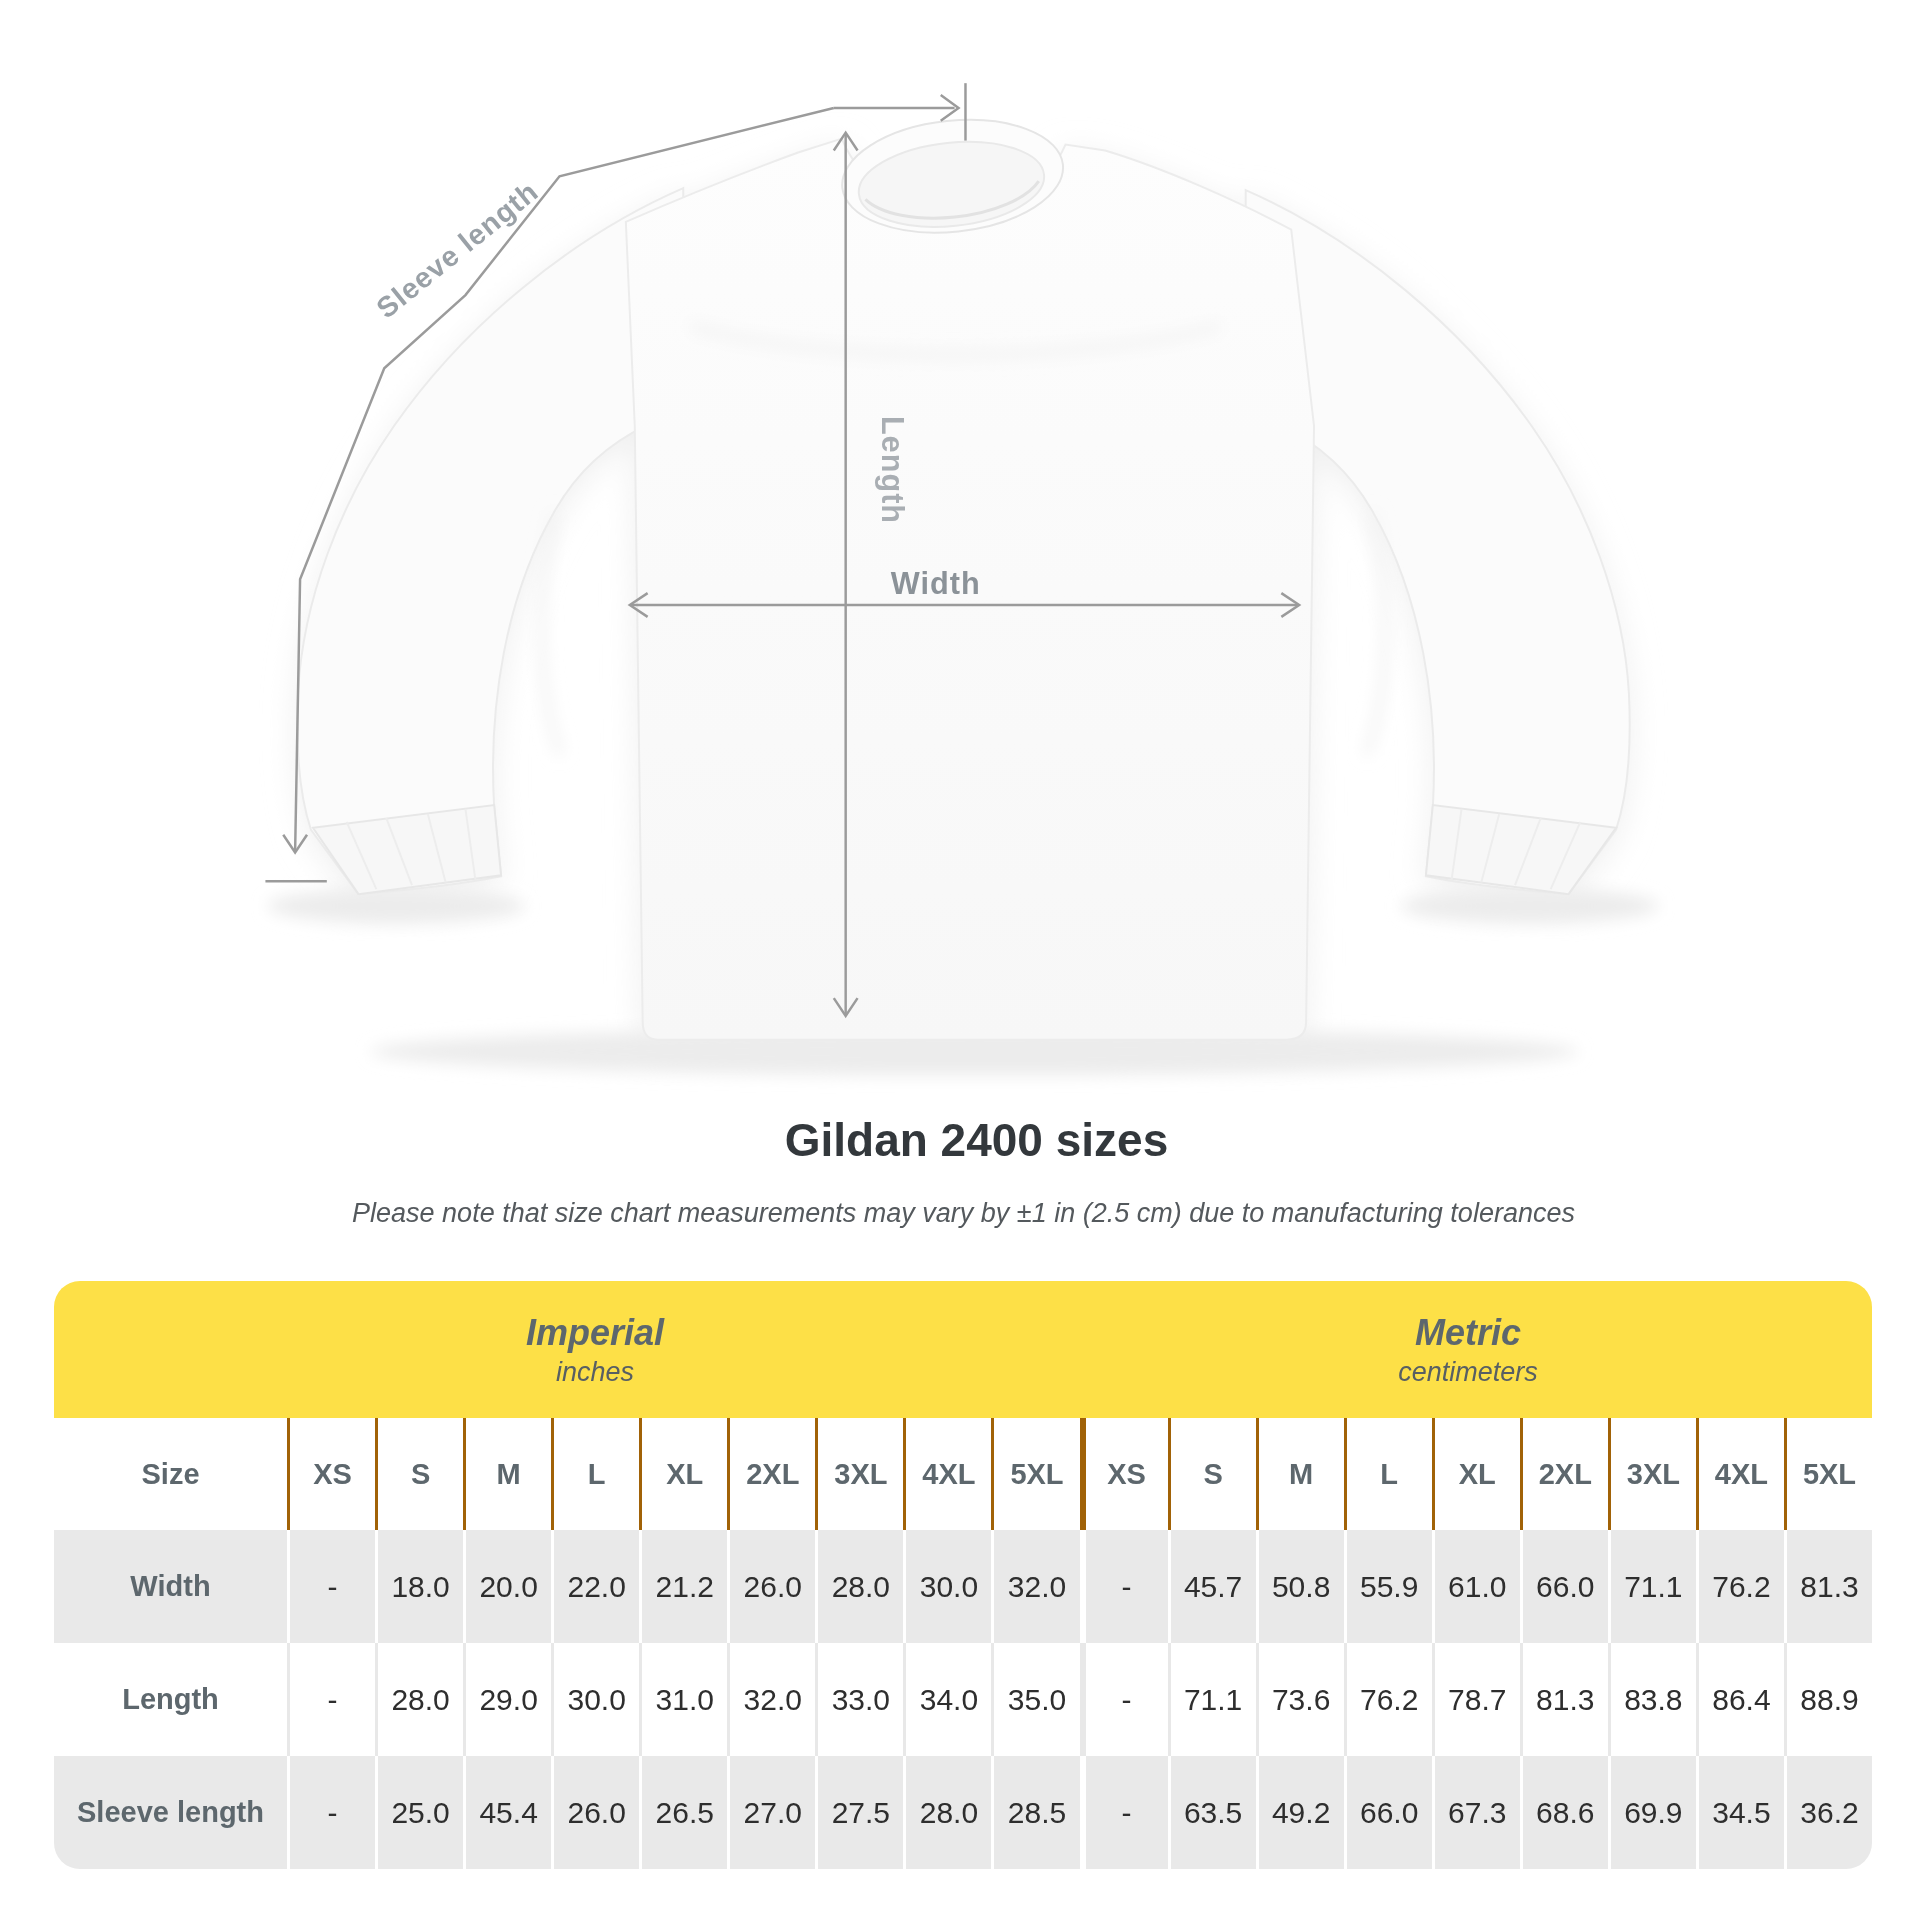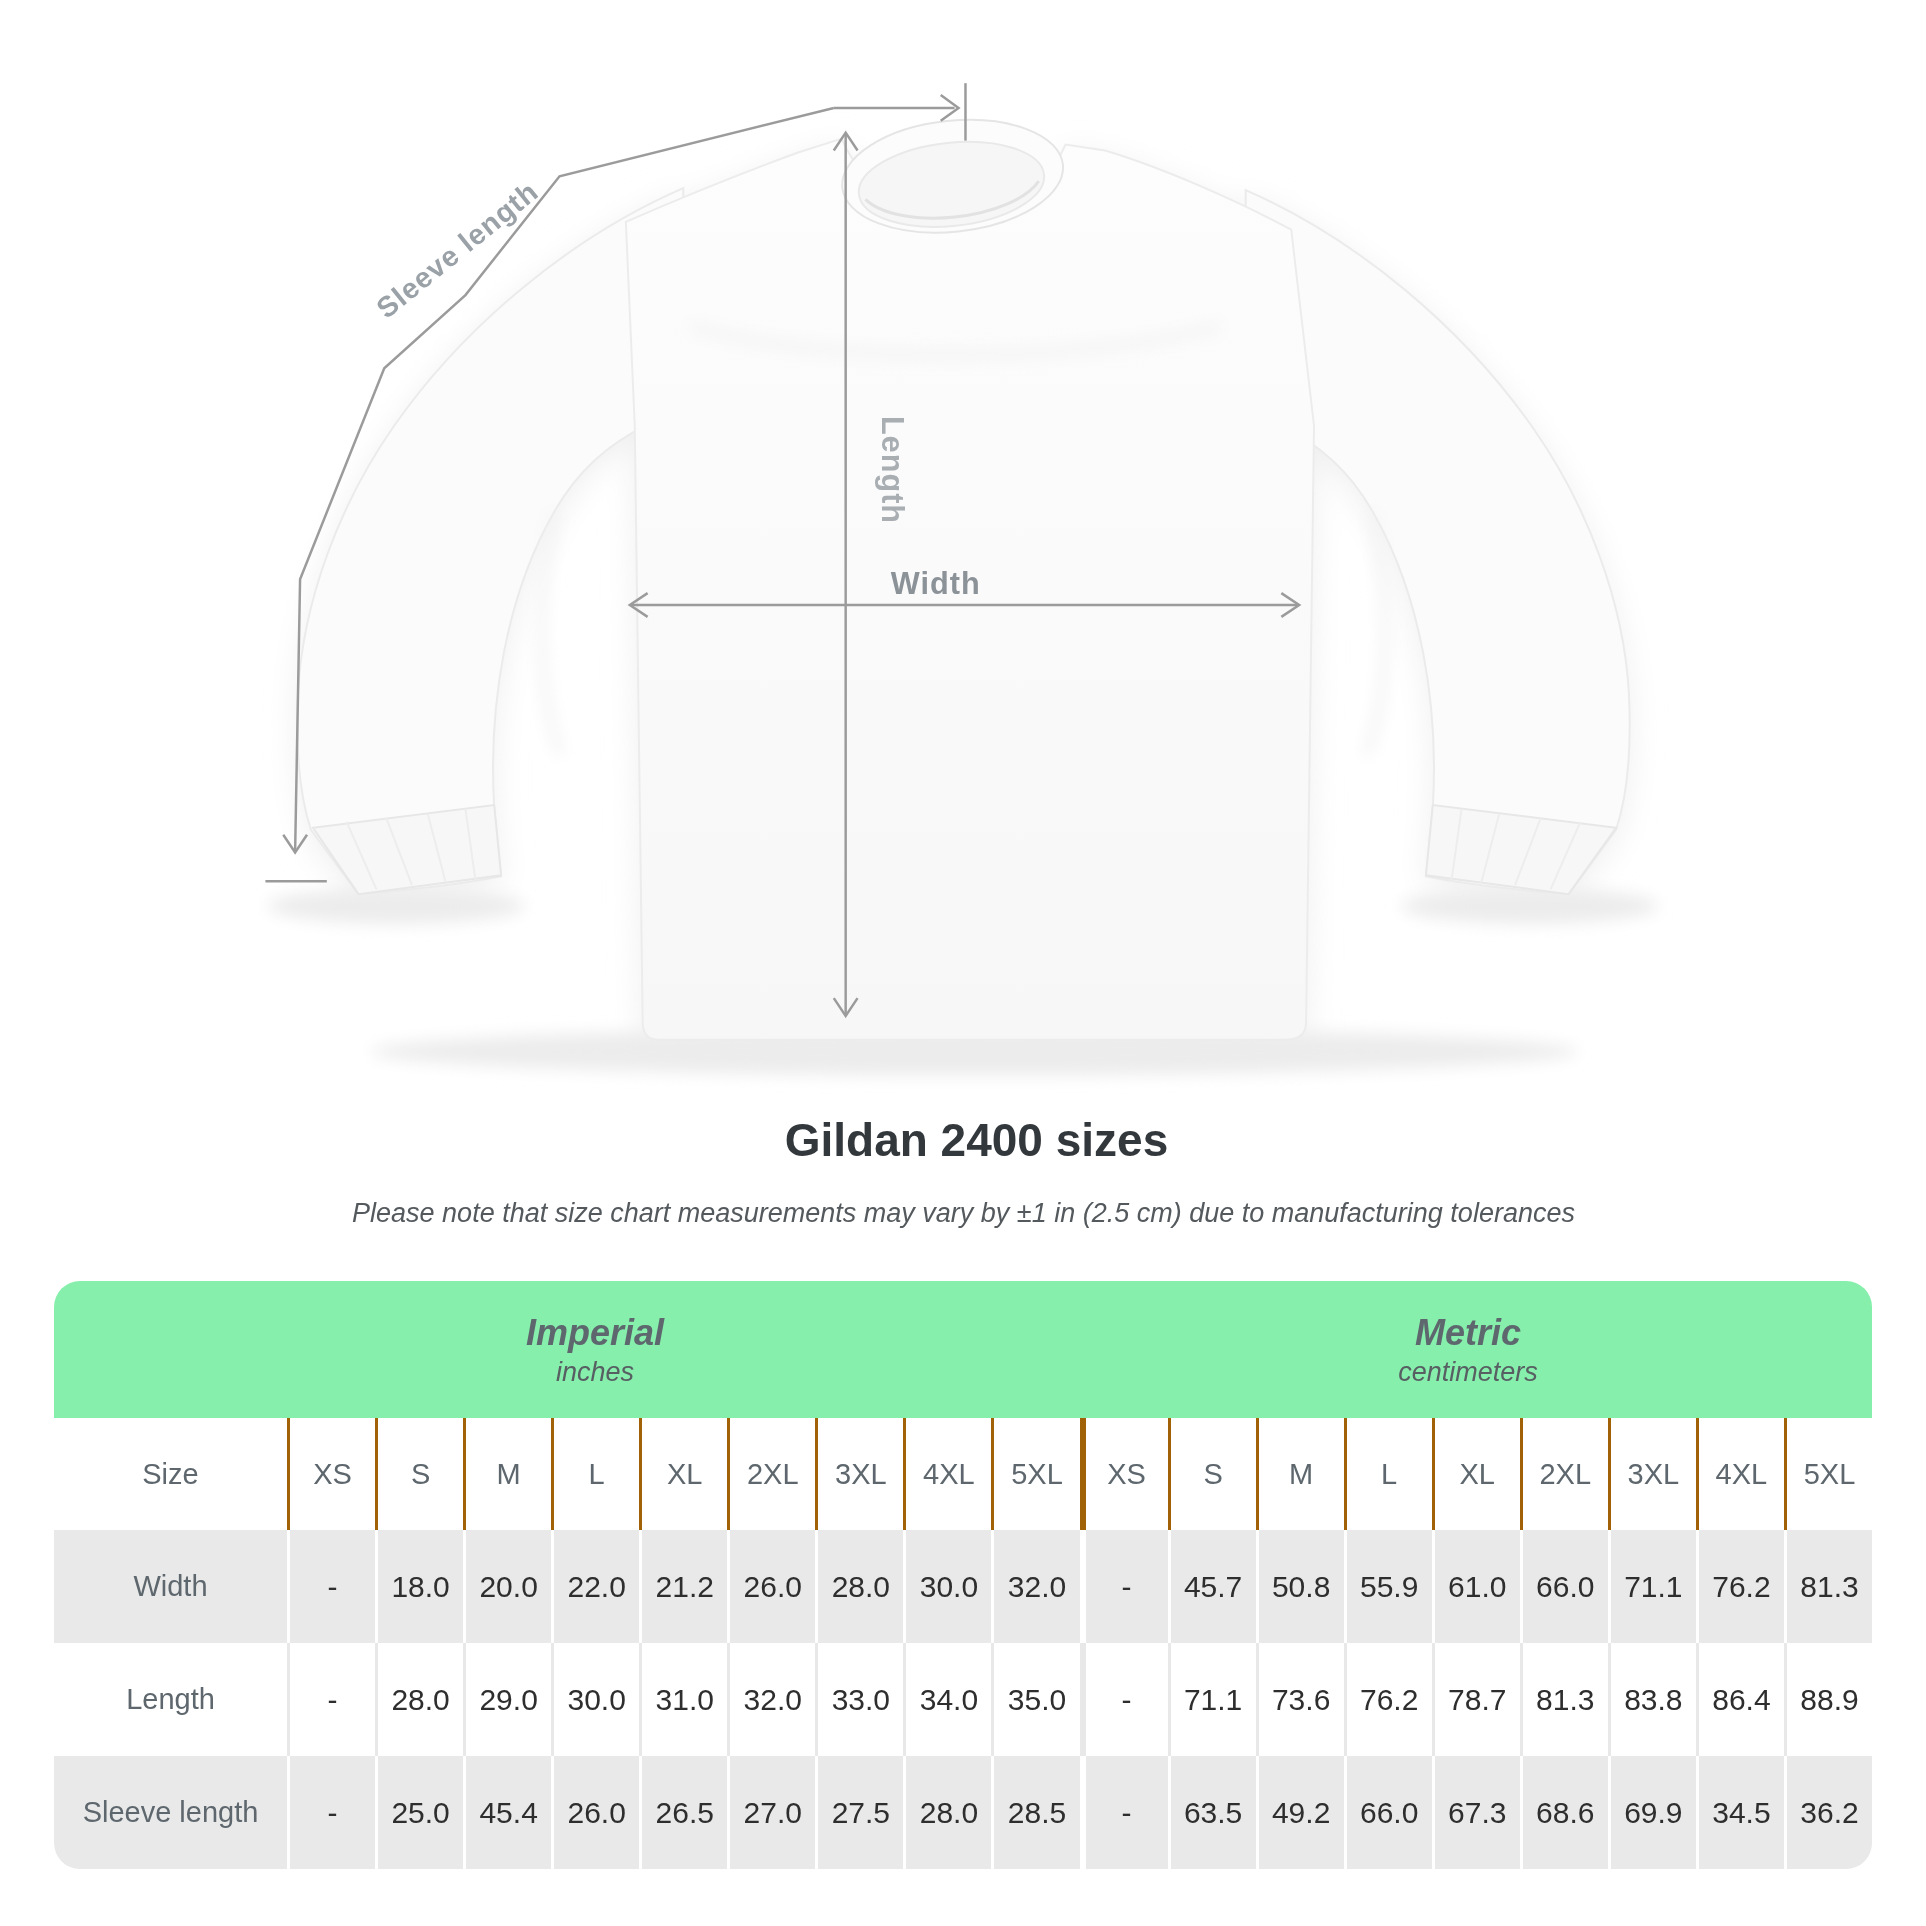--- a/index.html
+++ b/index.html
@@ -6,33 +6,33 @@
   .page{position:relative;width:1927px;height:1927px;background:#ffffff;overflow:hidden;
         font-family:"Liberation Sans","DejaVu Sans",sans-serif;}
   .diagram{position:absolute;left:0;top:0;}
   .svg-label{font-family:"Liberation Sans","DejaVu Sans",sans-serif;font-weight:bold;letter-spacing:1px;}
   .title{position:absolute;top:1113px;left:0;width:100%;text-align:center;
          font-size:46px;font-weight:bold;color:#33383c;margin-left:13px;}
   .subtitle{position:absolute;top:1198px;left:0;width:100%;text-align:center;
             font-size:27px;font-style:italic;color:#54595d;}
   .sizes-table{position:absolute;left:54px;top:1281px;width:1818px;border-radius:26px;
                overflow:hidden;background:#ffffff;}
-  .band{position:relative;height:137px;background:#86efac;}
+  .band{position:relative;height:137px;background:#fde047;}
   .band-group{position:absolute;top:50%;transform:translate(-50%,-50%);text-align:center;}
   .band-imperial{left:541px;}
   .band-metric{left:1414px;}
   .g-label{font-size:36px;font-weight:bold;font-style:italic;color:#5d676d;line-height:44px;}
   .g-sub{font-size:27px;font-style:italic;color:#585f63;line-height:34px;}
   .row{display:grid;grid-template-columns:233px repeat(18,1fr);}
   .header-row{height:112px;background:#ffffff;}
   .data-row{height:113px;}
   .r-gray{background:#e9e9e9;}
   .r-white{background:#ffffff;}
   .cell{display:flex;align-items:center;justify-content:center;}
-  .head-cell,.label-cell{font-size:29px;font-weight:normal;color:#5d676d;}
+  .head-cell,.label-cell{font-size:29px;font-weight:bold;color:#5d676d;}
   .val-cell{font-size:30px;color:#2e2e2e;}
   .header-row .cell + .cell{border-left:3px solid #a16207;}
   .r-white .cell + .cell{border-left:3px solid #e8e8e8;}
   .r-gray .cell + .cell{border-left:3px solid #ffffff;}
   .header-row .cell.mid{border-left-width:6px;}
   .r-white .cell.mid{border-left-width:6px;}
   .r-gray .cell.mid{border-left-width:6px;}
 </style>
 </head>
 <body>

